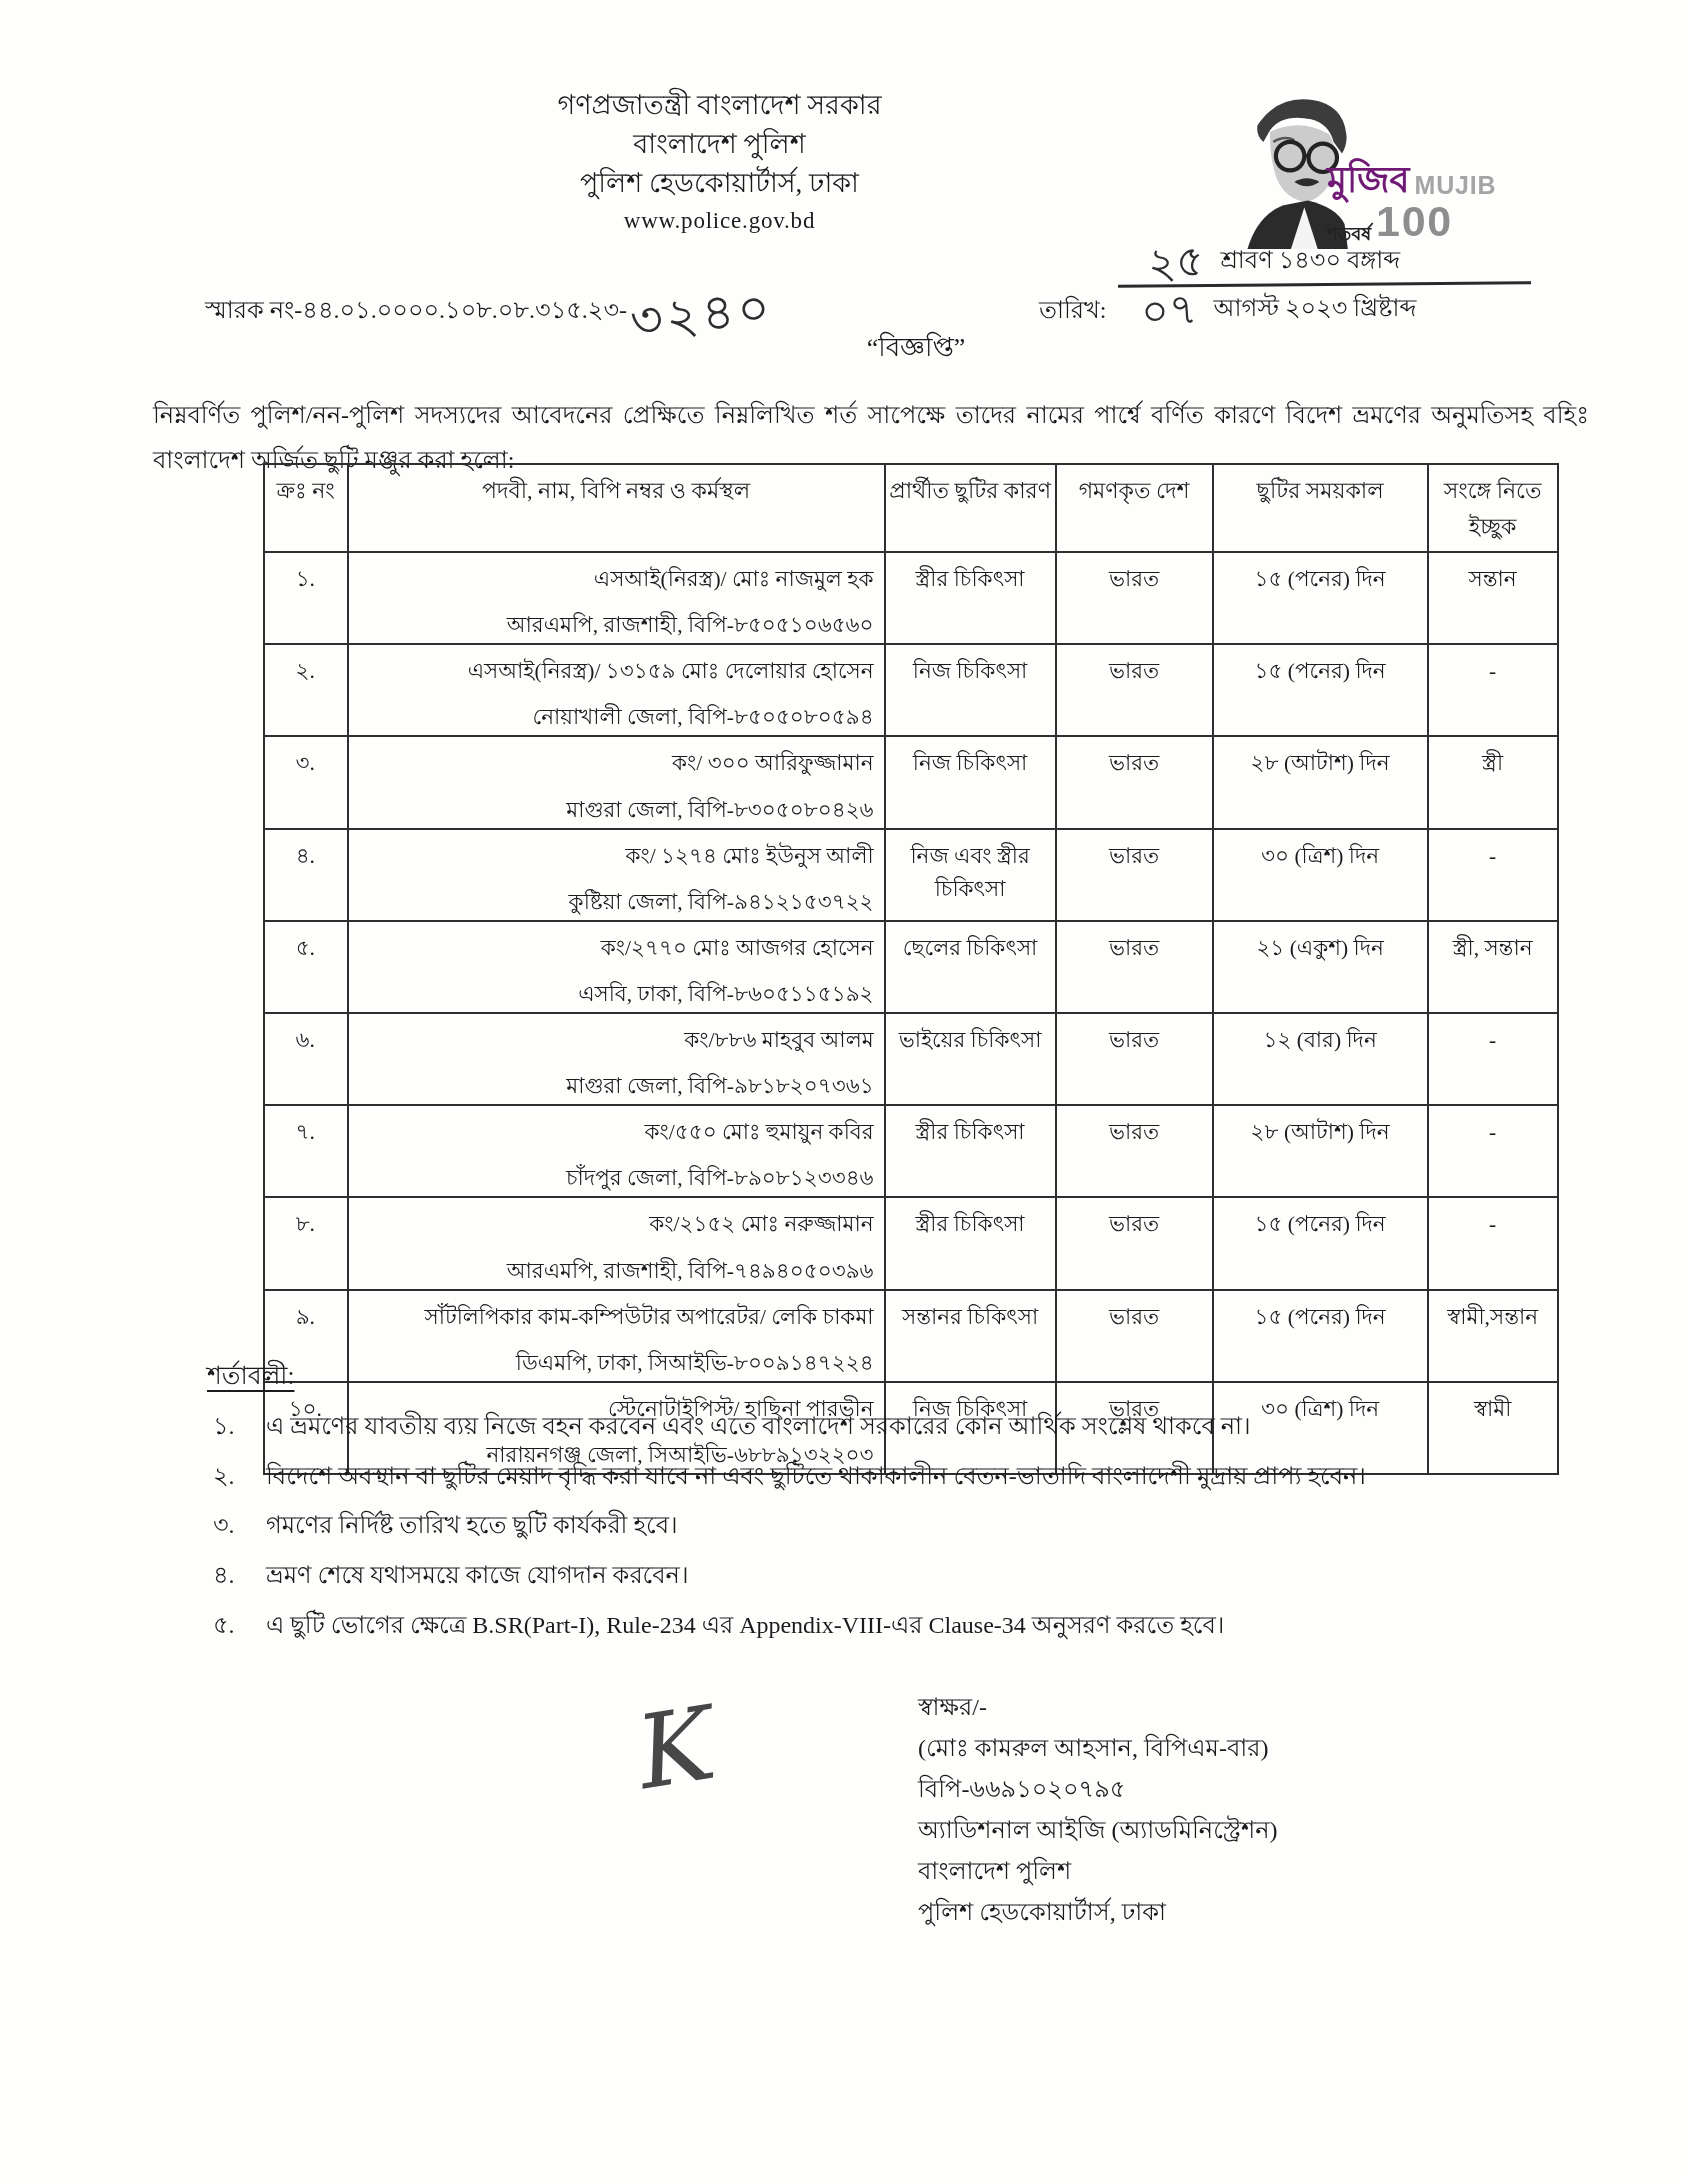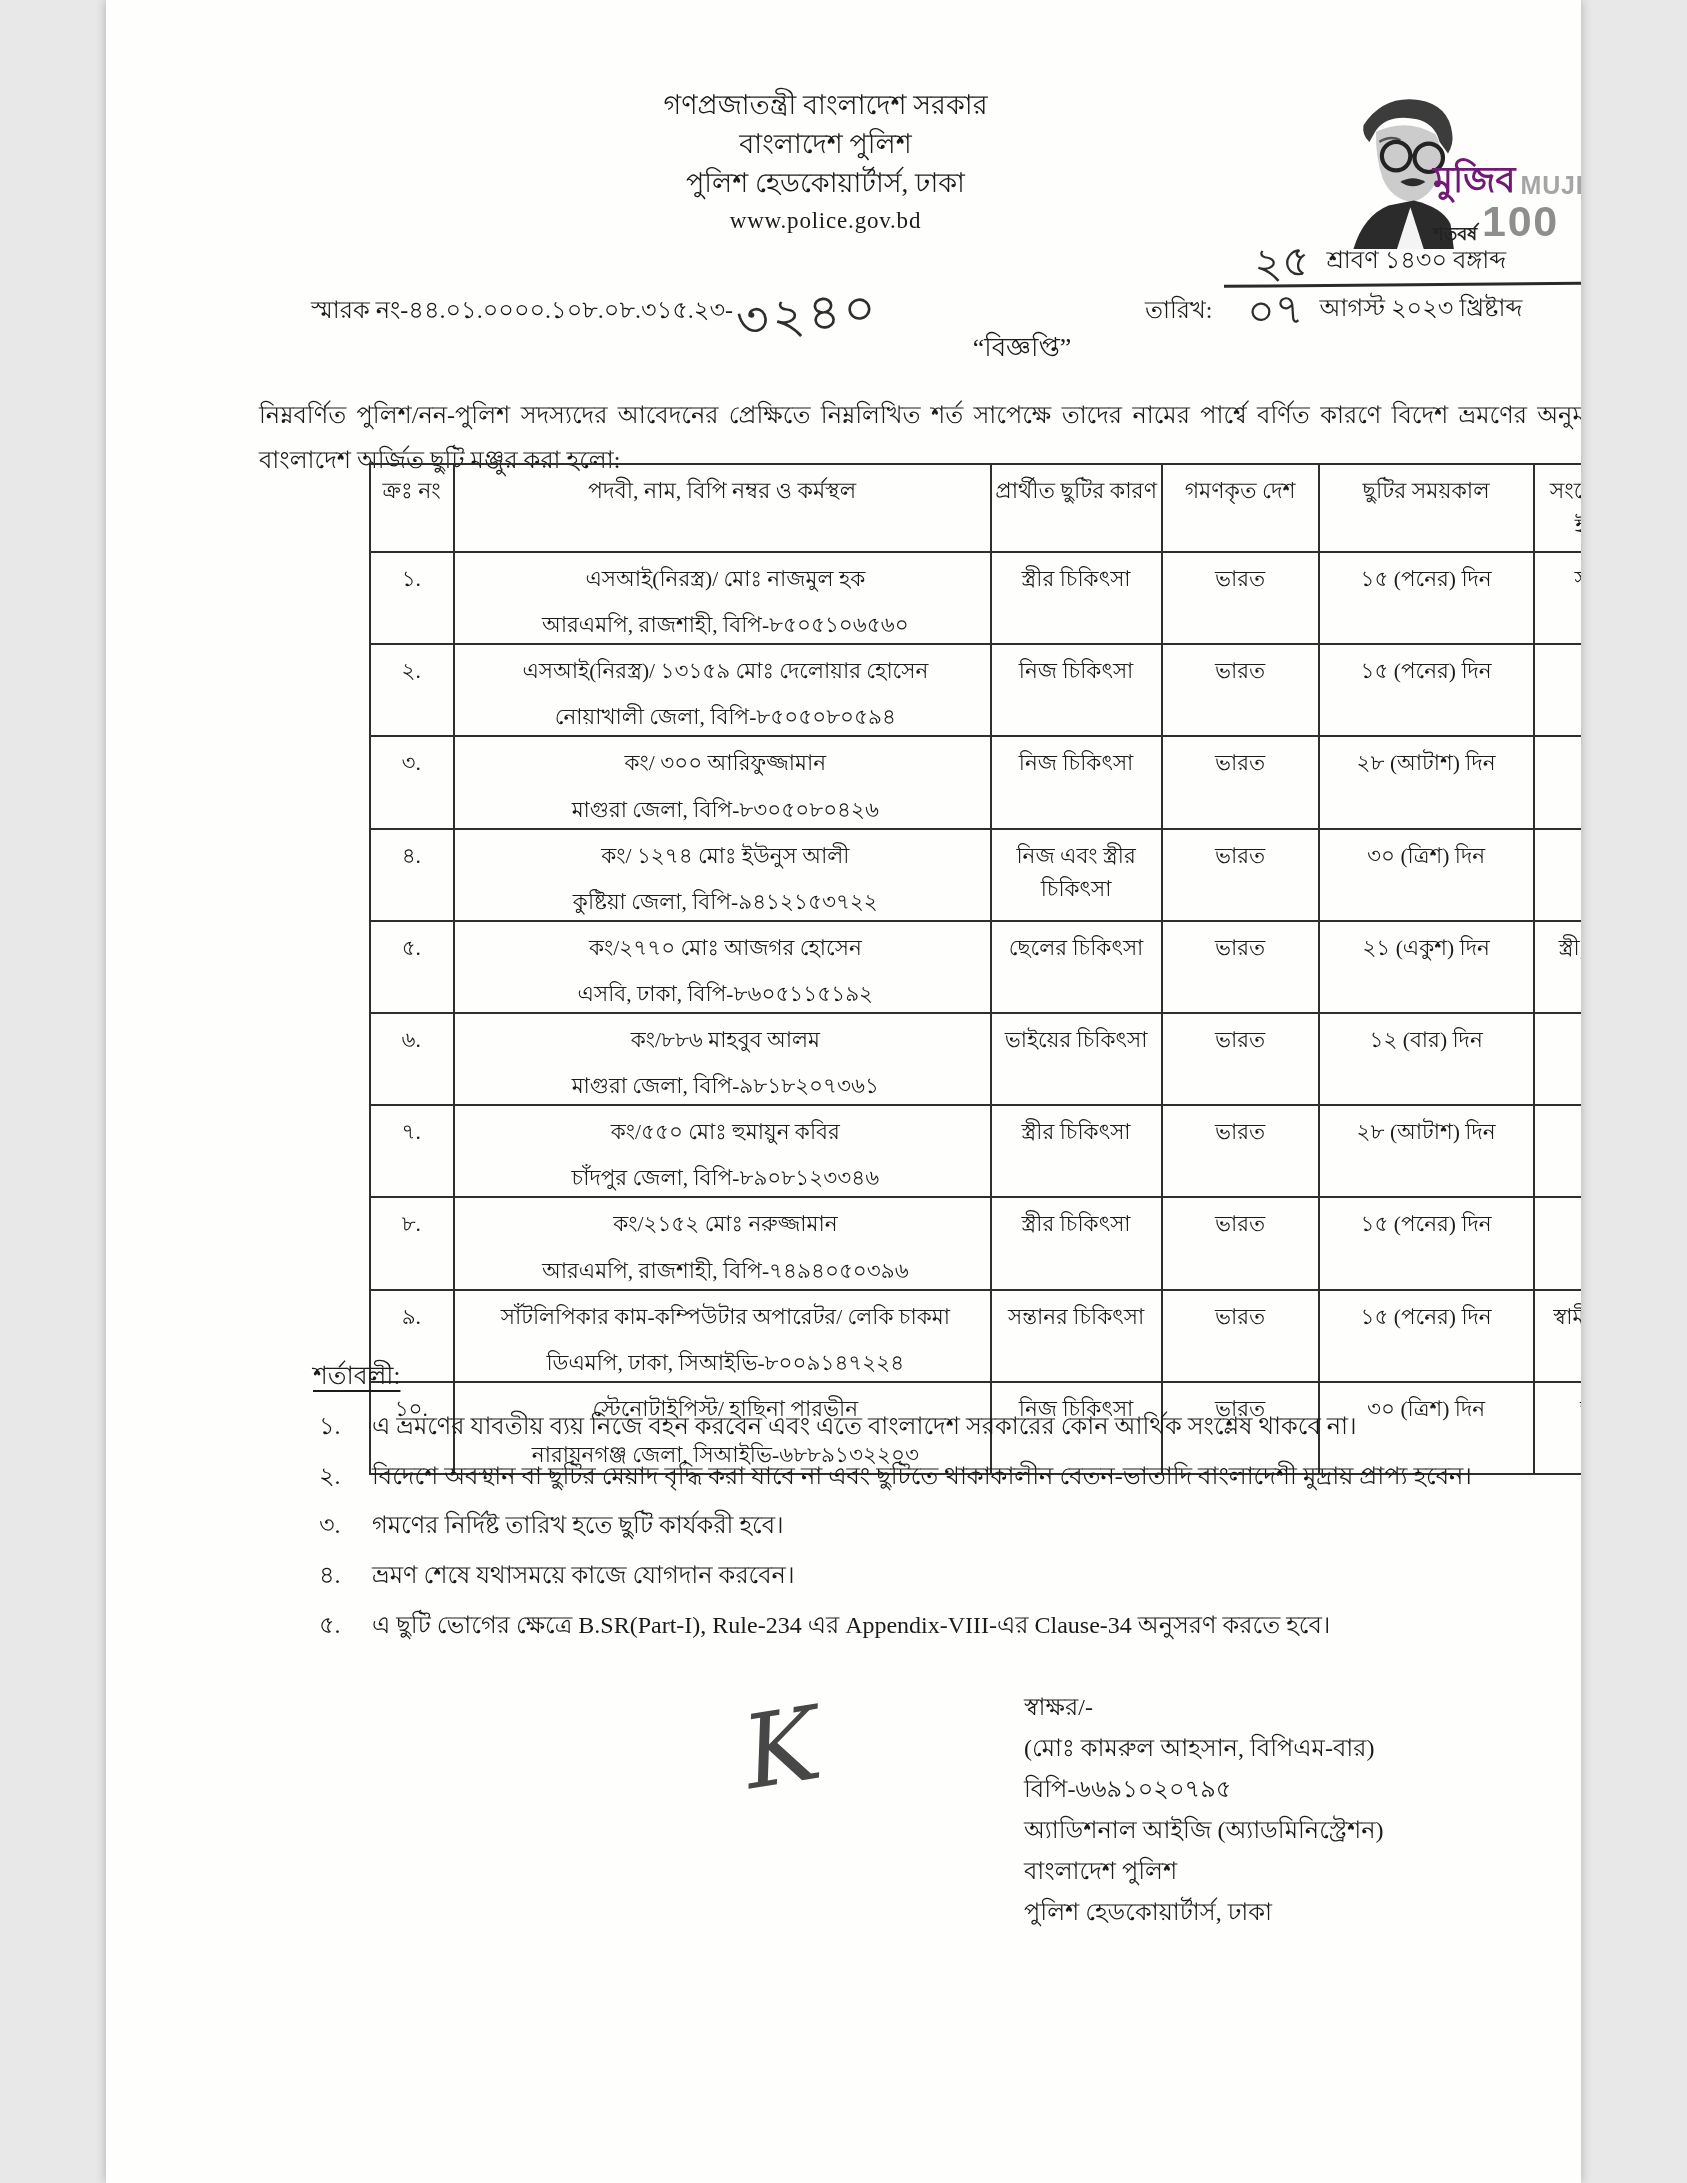--- a/index.html
+++ b/index.html
@@ -1,19 +1,19 @@
 <!DOCTYPE html>
 <html lang="bn" style="font-size:13.2px"><head>
 <meta charset="utf-8">
 <style>
   html,body{margin:0;padding:0;}
   body{background:#e8e8e8;}
   .page{
     position:relative;
-    width:1475px;height:2183px;
+    width:1687px;height:2183px;
     margin:0 auto;
     background:#fefefd;
     color:#1b1b1b;
     font-family:"Liberation Serif", serif;
     overflow:hidden;
     box-shadow:0 0 10px rgba(0,0,0,.25);
   }
   
   .hdr{position:absolute;left:430px;top:86px;width:579px;text-align:center;}
   .hdr-line{line-height:39px;font-size:27px;}
@@ -48,21 +48,21 @@
   th.c0,td.c0{width:69px;}
   th.c1,td.c1{width:533px;}
   th.c2,td.c2{width:167px;border-radius:21px;}
   th.c3,td.c3{width:153px;}
   th.c4,td.c4{width:211px;}
   th.c5,td.c5{width:126px;}
   table.leave th{text-align:center;vertical-align:top;padding-top:8.3px;line-height:36px;font-size:22px;}
   table.leave th.c0{text-align:left;padding-left:11.6px;}
   table.leave td{vertical-align:top;padding-top:10px;text-align:center;line-height:33px;}
   table.leave td.c0{padding-left:0;}
-  table.leave td.c1{text-align:center;padding-left:16.5px;padding-right:10px;}
+  table.leave td.c1{text-align:right;padding-left:16.5px;padding-right:10px;}
   td.c1 .nm2{display:block;margin-top:13.2px;}
   
   .conds-heading{position:absolute;left:207px;top:1356px;font-size:25px;text-decoration:underline;text-underline-offset:5.8px;}
   .conds{position:absolute;left:213px;top:1409px;width:1389px;font-size:24px;}
   .cond{display:flex;gap:25px;margin-bottom:15.7px;line-height:34px;}
   .cond-num{min-width:28px;}
   
   .k-mark{position:absolute;left:638px;top:1689px;font-size:101px;font-style:italic;color:#474747;transform:rotate(-9deg);font-family:"DejaVu Serif",serif;}
   .signature{position:absolute;left:918px;top:1687px;width:579px;text-align:left;font-size:24px;line-height:41px;}
 </style>

